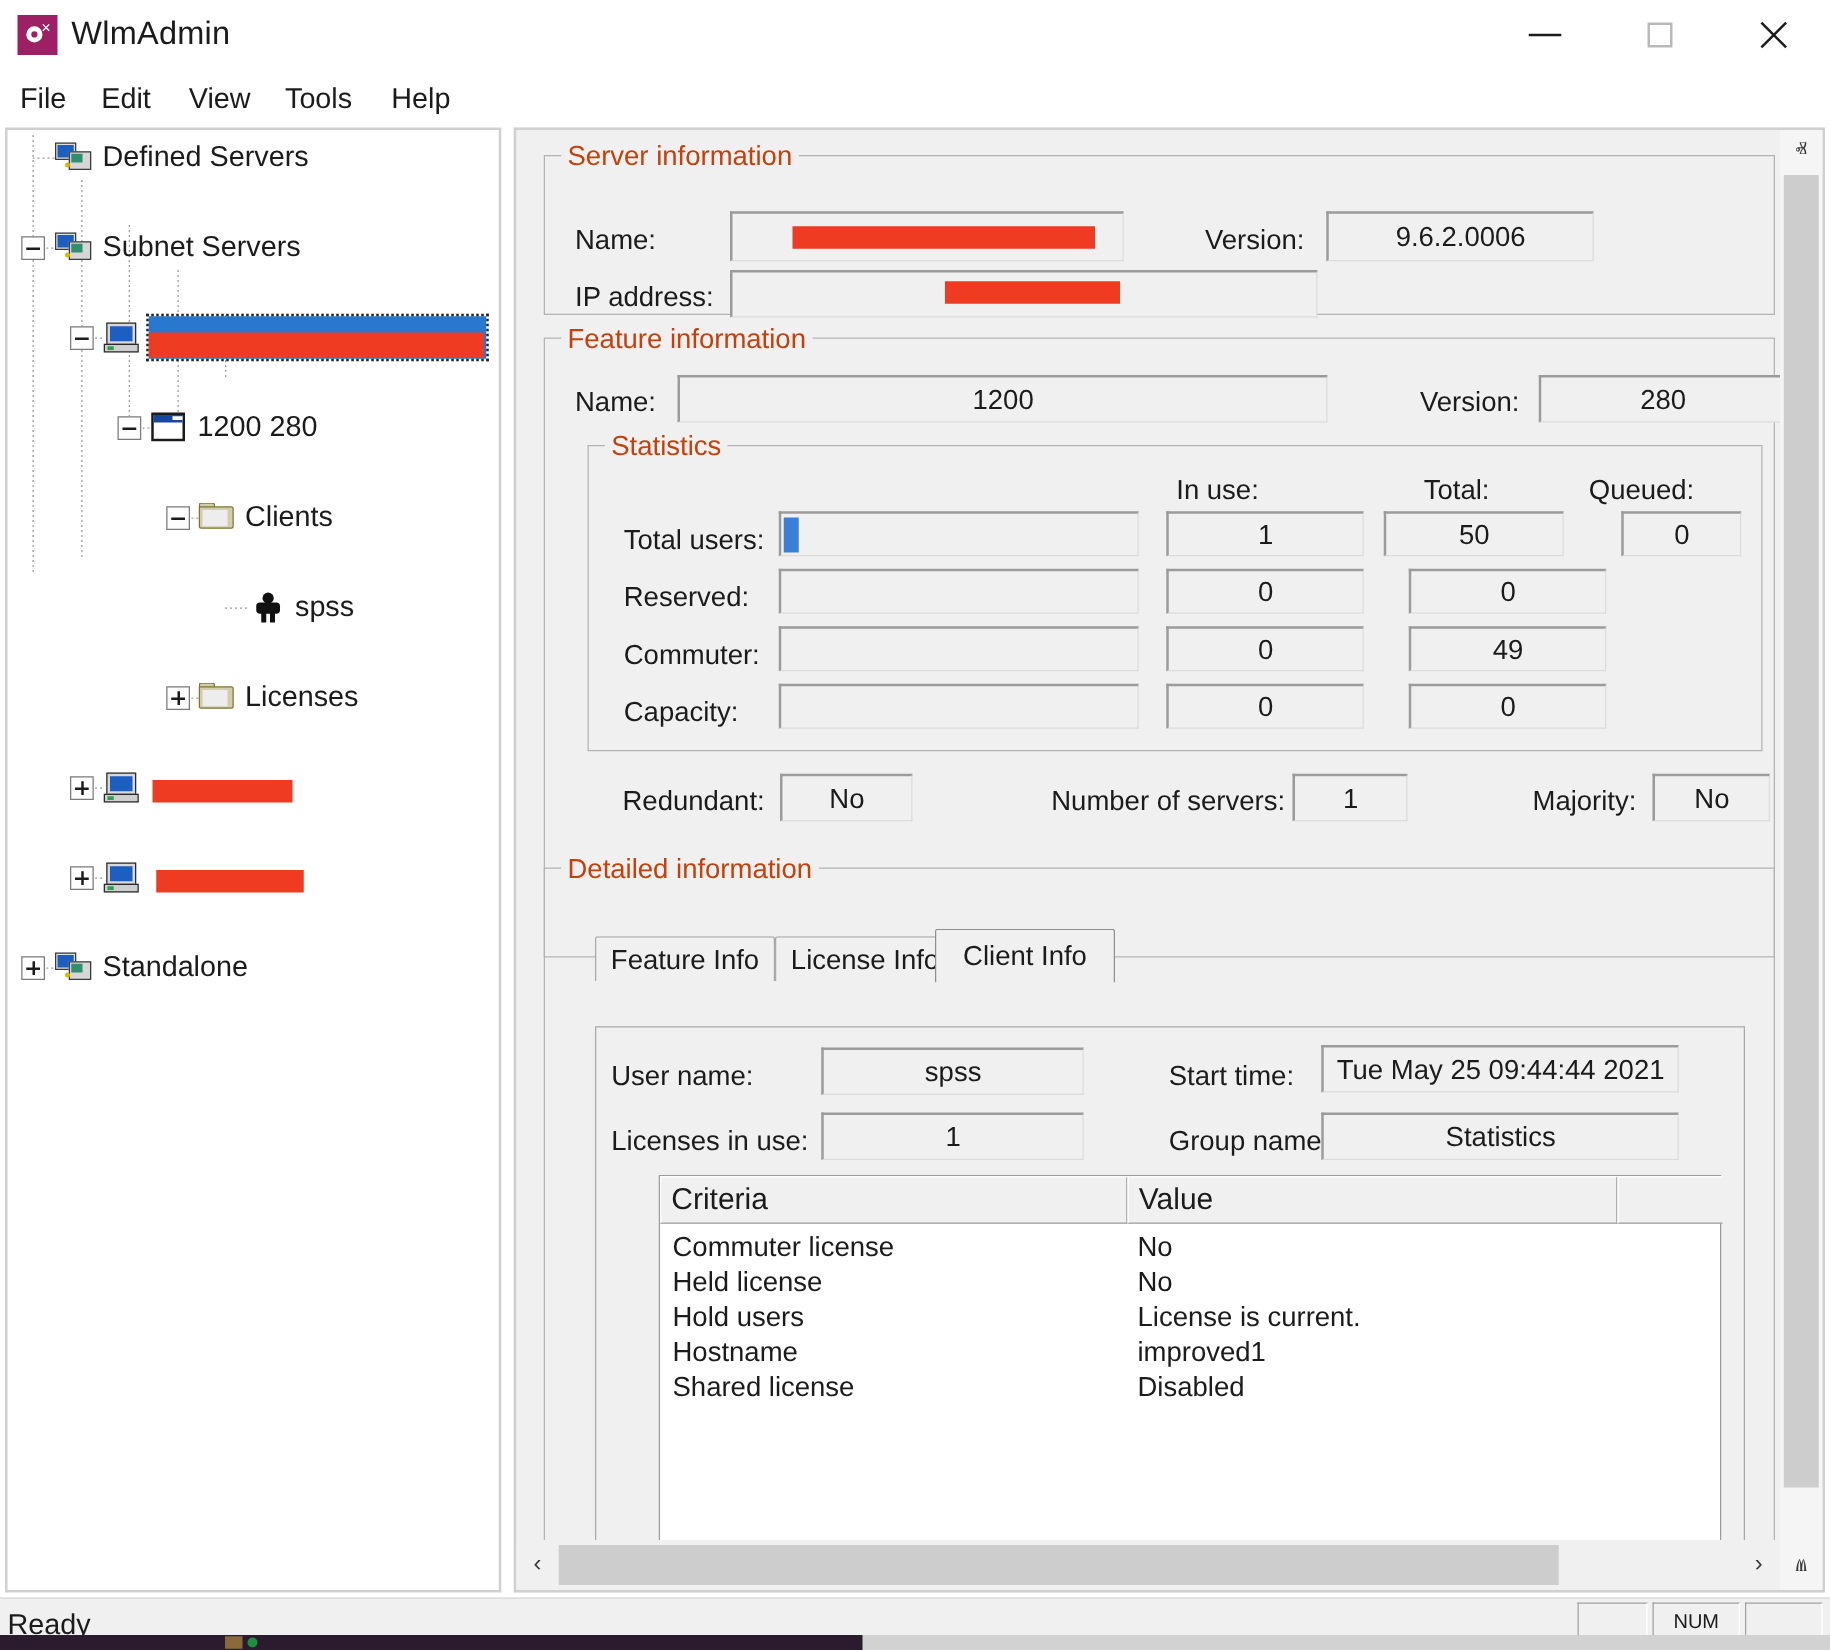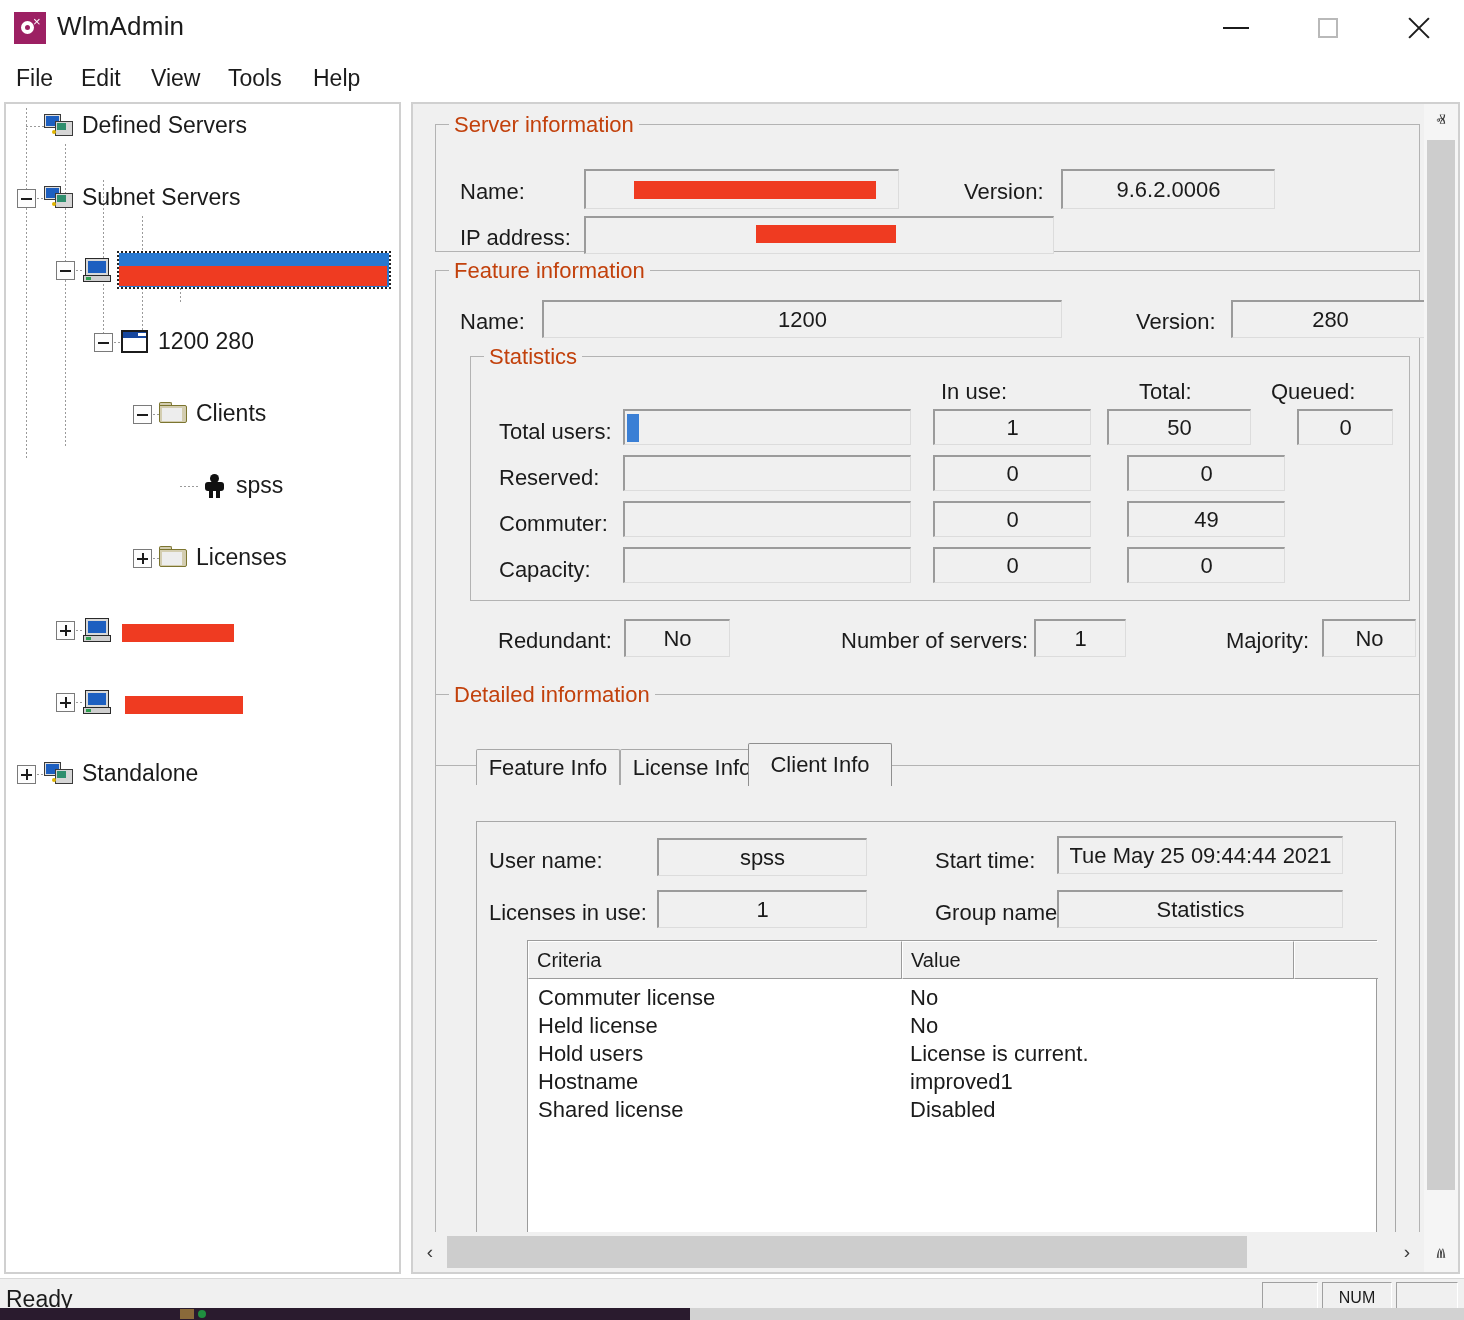--- a/index.html
+++ b/index.html
@@ -158,21 +158,21 @@
   .tabbody{position:absolute;background:#f0f0f0;border:1.5px solid #a8a8a8;box-sizing:border-box;margin-top:35px;}
 
   
   .listbox{
     position:absolute;background:#ffffff;border:1.5px solid #9b9b9b;box-sizing:border-box;
   }
   .lheader{position:absolute;left:0;top:0;right:0;height:38px;background:#f0f0f0;}
   .lhcell{
     position:absolute;top:0;height:38px;background:#f0f0f0;
     border:1px solid #ffffff;border-right:1.5px solid #9b9b9b;border-bottom:1.5px solid #9b9b9b;
-    box-sizing:border-box;font-size:20px;color:#1b1b1b;display:flex;align-items:center;padding-left:8px;
+    box-sizing:border-box;font-size:24px;color:#1b1b1b;display:flex;align-items:center;padding-left:8px;
   }
   .lrow{position:absolute;left:0;right:0;height:28px;}
   .lcell{position:absolute;font-size:22px;color:#1b1b1b;white-space:nowrap;}
 
   
   .vscroll{position:absolute;right:0;top:0;width:34px;bottom:0;background:#f5f5f5;}
   .vscroll .arrow{position:absolute;left:0;width:34px;height:34px;display:flex;align-items:center;justify-content:center;color:#3a3a3a;font-size:19px;}
   .vscroll .thumb{position:absolute;left:3px;width:28px;background:#cdcdcd;}
   .hscroll{position:absolute;height:40px;background:#f0f0f0;}
   .hscroll .arrow{position:absolute;top:0;width:34px;height:40px;display:flex;align-items:center;justify-content:center;color:#3a3a3a;font-size:19px;}

